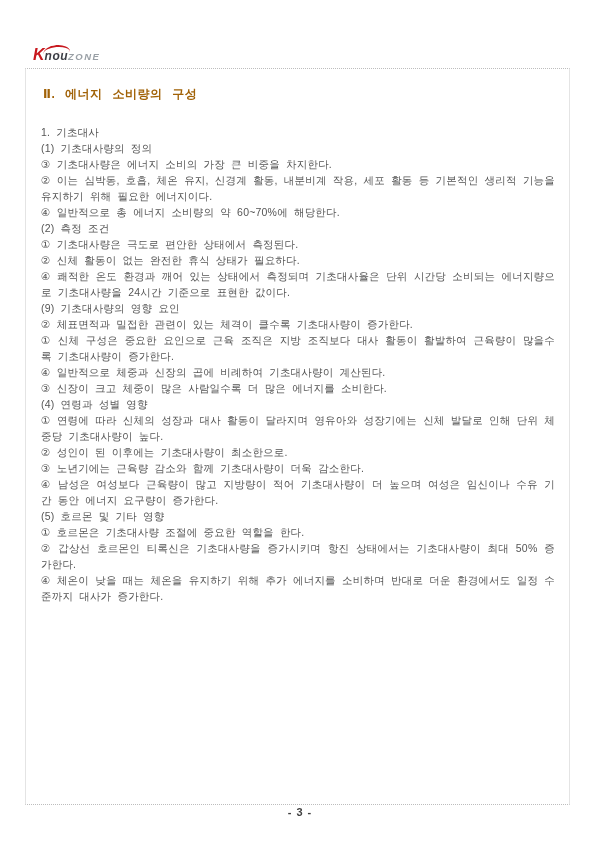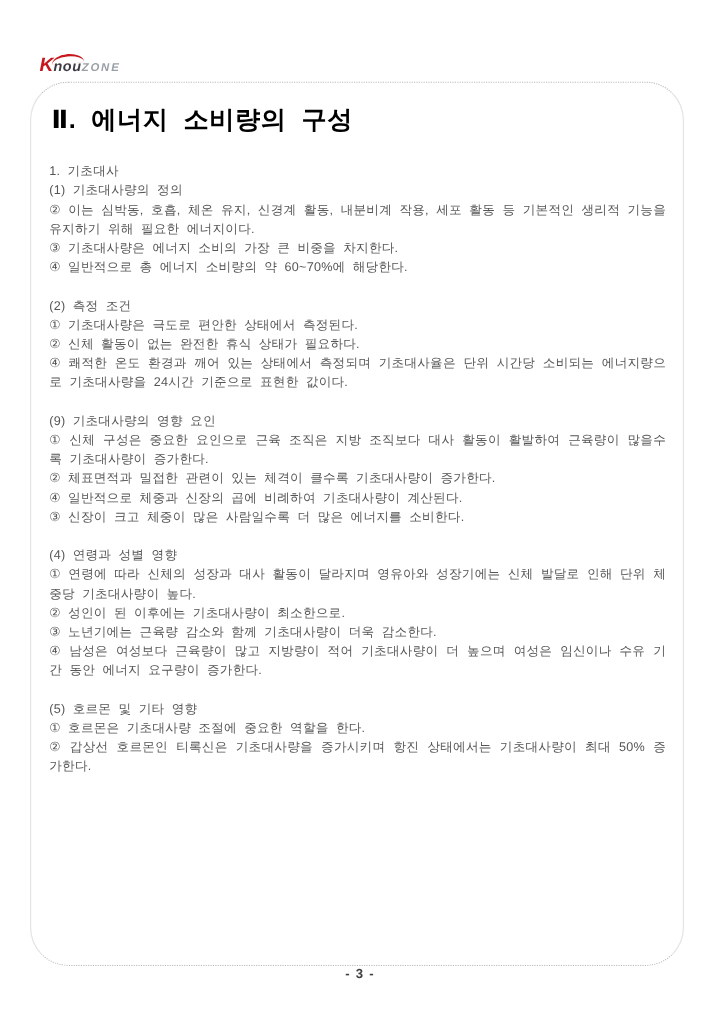--- a/index.html
+++ b/index.html
@@ -1,15 +1,15 @@
 <!DOCTYPE html>
 <html><head>
 <meta charset="utf-8">
 <style>
-  * { margin: 0; padding: 0; box-sizing: border-box; border-radius: 32px; }
+  * { margin: 0; padding: 0; box-sizing: border-box; }
   html, body { background: #ffffff; }
   body {
     width: 600px; height: 849px;
     font-family: "Liberation Sans", "DejaVu Sans", sans-serif;
     position: relative;
     overflow: hidden;
   }
   .page {
     position: absolute; inset: 0;
     background: #ffffff;
@@ -35,35 +35,35 @@
     position: absolute; left: 25px; top: 68px;
     width: 545px; height: 737px;
     border-top: 1px dotted #bdbdbd;
     border-bottom: 1px dotted #bdbdbd;
     border-left: 1px solid #e4e4e4;
     border-right: 1px solid #e4e4e4;
     background: #ffffff;
   }
   .doc-title {
     margin: 17px 15px 0 17px;
-    font-size: 21px; font-weight: bold;
-    color: #000000;
+    font-size: 12px; font-weight: bold;
+    color: #a16207;
     word-spacing: 6px; letter-spacing: 0.5px;
   }
   .doc-body {
     margin: 21px 14px 0 15px;
     font-size: 10.5px; line-height: 16px;
     color: #555555;
     text-align: justify;
     word-break: break-all;
     word-spacing: 3px;
     letter-spacing: 0.2px;
   }
   .section { margin: 0; }
-  .section + .section { margin-top: 16px; }
+  .section + .section { }
   .section p { margin: 0; }
   
   .page-number {
     position: absolute; left: 0; right: 0; top: 806px;
     text-align: center;
     font-size: 11px; font-weight: bold;
     color: #3f3f3f; letter-spacing: 1px;
   }
 </style>
 </head>
@@ -74,47 +74,48 @@
   <div class="logo">
     <span class="logo-swoosh"></span><span class="logo-k">K</span><span class="logo-nou">nou</span><span class="logo-zone">ZONE</span>
   </div>
 
   <div class="content-box">
     <h1 class="doc-title">Ⅱ. 에너지 소비량의 구성</h1>
     <div class="doc-body">
         <div class="section">
           <p>1. 기초대사</p>
           <p>(1) 기초대사량의 정의</p>
+          <p>③ 기초대사량은 에너지 소비의 가장 큰 비중을 차지한다.</p>
           <p>② 이는 심박동, 호흡, 체온 유지, 신경계 활동, 내분비계 작용, 세포 활동 등 기본적인 생리적 기능을 유지하기 위해 필요한 에너지이다.</p>
-          <p>③ 기초대사량은 에너지 소비의 가장 큰 비중을 차지한다.</p>
           <p>④ 일반적으로 총 에너지 소비량의 약 60~70%에 해당한다.</p>
         </div>
         <div class="section">
           <p>(2) 측정 조건</p>
           <p>① 기초대사량은 극도로 편안한 상태에서 측정된다.</p>
           <p>② 신체 활동이 없는 완전한 휴식 상태가 필요하다.</p>
           <p>④ 쾌적한 온도 환경과 깨어 있는 상태에서 측정되며 기초대사율은 단위 시간당 소비되는 에너지량으로 기초대사량을 24시간 기준으로 표현한 값이다.</p>
         </div>
         <div class="section">
           <p>(9) 기초대사량의 영향 요인</p>
+          <p>② 체표면적과 밀접한 관련이 있는 체격이 클수록 기초대사량이 증가한다.</p>
           <p>① 신체 구성은 중요한 요인으로 근육 조직은 지방 조직보다 대사 활동이 활발하여 근육량이 많을수록 기초대사량이 증가한다.</p>
-          <p>② 체표면적과 밀접한 관련이 있는 체격이 클수록 기초대사량이 증가한다.</p>
           <p>④ 일반적으로 체중과 신장의 곱에 비례하여 기초대사량이 계산된다.</p>
           <p>③ 신장이 크고 체중이 많은 사람일수록 더 많은 에너지를 소비한다.</p>
         </div>
         <div class="section">
           <p>(4) 연령과 성별 영향</p>
           <p>① 연령에 따라 신체의 성장과 대사 활동이 달라지며 영유아와 성장기에는 신체 발달로 인해 단위 체중당 기초대사량이 높다.</p>
           <p>② 성인이 된 이후에는 기초대사량이 최소한으로.</p>
           <p>③ 노년기에는 근육량 감소와 함께 기초대사량이 더욱 감소한다.</p>
           <p>④ 남성은 여성보다 근육량이 많고 지방량이 적어 기초대사량이 더 높으며 여성은 임신이나 수유 기간 동안 에너지 요구량이 증가한다.</p>
         </div>
         <div class="section">
           <p>(5) 호르몬 및 기타 영향</p>
           <p>① 호르몬은 기초대사량 조절에 중요한 역할을 한다.</p>
           <p>② 갑상선 호르몬인 티록신은 기초대사량을 증가시키며 항진 상태에서는 기초대사량이 최대 50% 증가한다.</p>
+          <p>④ 체온이 낮을 때는 체온을 유지하기 위해 추가 에너지를 소비하며 반대로 더운 환경에서도 일정 수준까지 대사가 증가한다.</p>
         </div>
       </div>
   </div>
 
   <div class="page-number">- 3 -</div>
 
 </div>
 
 </body></html>

